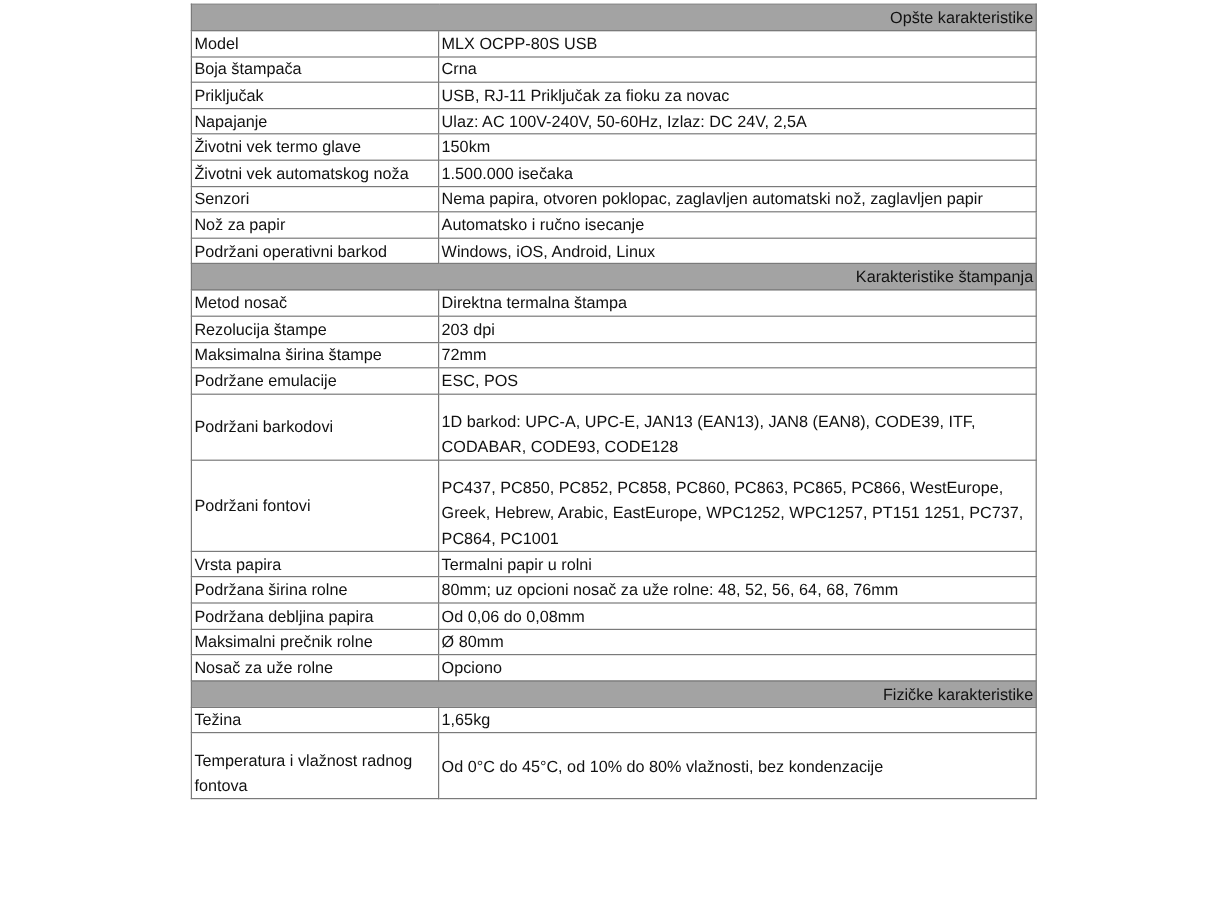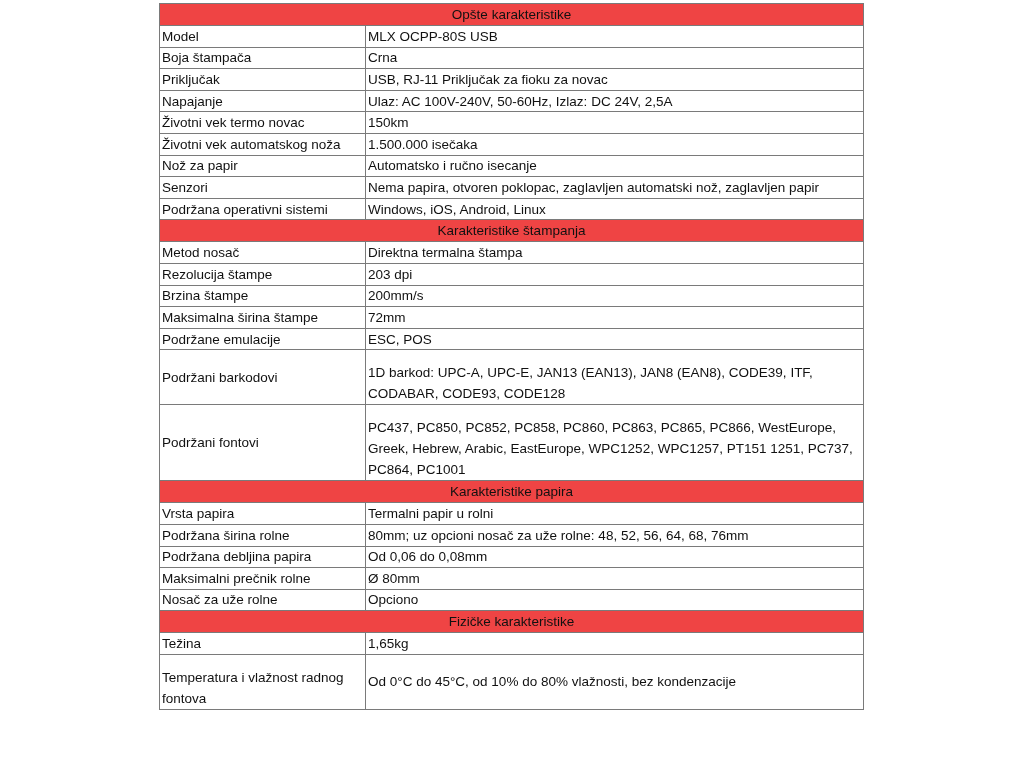--- a/index.html
+++ b/index.html
@@ -10,21 +10,21 @@
     font-family: "Liberation Sans", sans-serif; font-size: 13.5px; color: #111;
   }
   .spec-table col.c1 { width: 206px; }
   .spec-table col.c2 { width: 498px; }
   .spec-table td {
     border: 1.5px solid #7a7a7a; padding: 0 2px; line-height: 19px;
     vertical-align: middle; height: 20px; white-space: nowrap;
   }
   .spec-table td.wrap { white-space: normal; line-height: 21px; padding-top: 12px; padding-bottom: 0; }
   .spec-table tr.section td {
-    background: #ef4444; text-align: center; height: 21px;
+    background: #a3a3a3; text-align: right; height: 21px;
   }
   .spec-table tr.row td { height: 20.6px; margin-top: 17px; }
 </style>
 </head>
 <body>
 
 <table class="spec-table">
   <colgroup>
       <col class="c1">
       <col class="c2">
@@ -44,76 +44,69 @@
       </tr>
     <tr class="row">
         <td>Priključak</td>
         <td>USB, RJ-11 Priključak za fioku za novac</td>
       </tr>
     <tr class="row">
         <td>Napajanje</td>
         <td>Ulaz: AC 100V-240V, 50-60Hz, Izlaz: DC 24V, 2,5A</td>
       </tr>
     <tr class="row">
-        <td>Životni vek termo novac</td>
+        <td>Životni vek termo glave</td>
         <td>150km</td>
       </tr>
     <tr class="row">
         <td>Životni vek automatskog noža</td>
         <td>1.500.000 isečaka</td>
       </tr>
     <tr class="row">
+        <td>Senzori</td>
+        <td>Nema papira, otvoren poklopac, zaglavljen automatski nož, zaglavljen papir</td>
+      </tr>
+    <tr class="row">
         <td>Nož za papir</td>
         <td>Automatsko i ručno isecanje</td>
       </tr>
     <tr class="row">
-        <td>Senzori</td>
-        <td>Nema papira, otvoren poklopac, zaglavljen automatski nož, zaglavljen papir</td>
-      </tr>
-    <tr class="row">
-        <td>Podržana operativni sistemi</td>
+        <td>Podržani operativni barkod</td>
         <td>Windows, iOS, Android, Linux</td>
       </tr>
 
     <tr class="section">
       <td colspan="2">Karakteristike štampanja</td>
     </tr>
     <tr class="row">
         <td>Metod nosač</td>
         <td>Direktna termalna štampa</td>
       </tr>
     <tr class="row">
         <td>Rezolucija štampe</td>
         <td>203 dpi</td>
-      </tr>
-    <tr class="row">
-        <td>Brzina štampe</td>
-        <td>200mm/s</td>
       </tr>
     <tr class="row">
         <td>Maksimalna širina štampe</td>
         <td>72mm</td>
       </tr>
     <tr class="row">
         <td>Podržane emulacije</td>
         <td>ESC, POS</td>
       </tr>
 
     <tr>
         <td>Podržani barkodovi</td>
         <td class="wrap" style="height:42px">1D barkod: UPC-A, UPC-E, JAN13 (EAN13), JAN8 (EAN8), CODE39, ITF, CODABAR, CODE93, CODE128</td>
       </tr>
     <tr>
         <td>Podržani fontovi</td>
         <td class="wrap" style="height:62px">PC437, PC850, PC852, PC858, PC860, PC863, PC865, PC866, WestEurope, Greek, Hebrew, Arabic, EastEurope, WPC1252, WPC1257, PT151 1251, PC737, PC864, PC1001</td>
       </tr>
 
-    <tr class="section">
-      <td colspan="2">Karakteristike papira</td>
-    </tr>
     <tr class="row">
         <td>Vrsta papira</td>
         <td>Termalni papir u rolni</td>
       </tr>
     <tr class="row">
         <td>Podržana širina rolne</td>
         <td>80mm; uz opcioni nosač za uže rolne: 48, 52, 56, 64, 68, 76mm</td>
       </tr>
     <tr class="row">
         <td>Podržana debljina papira</td>

